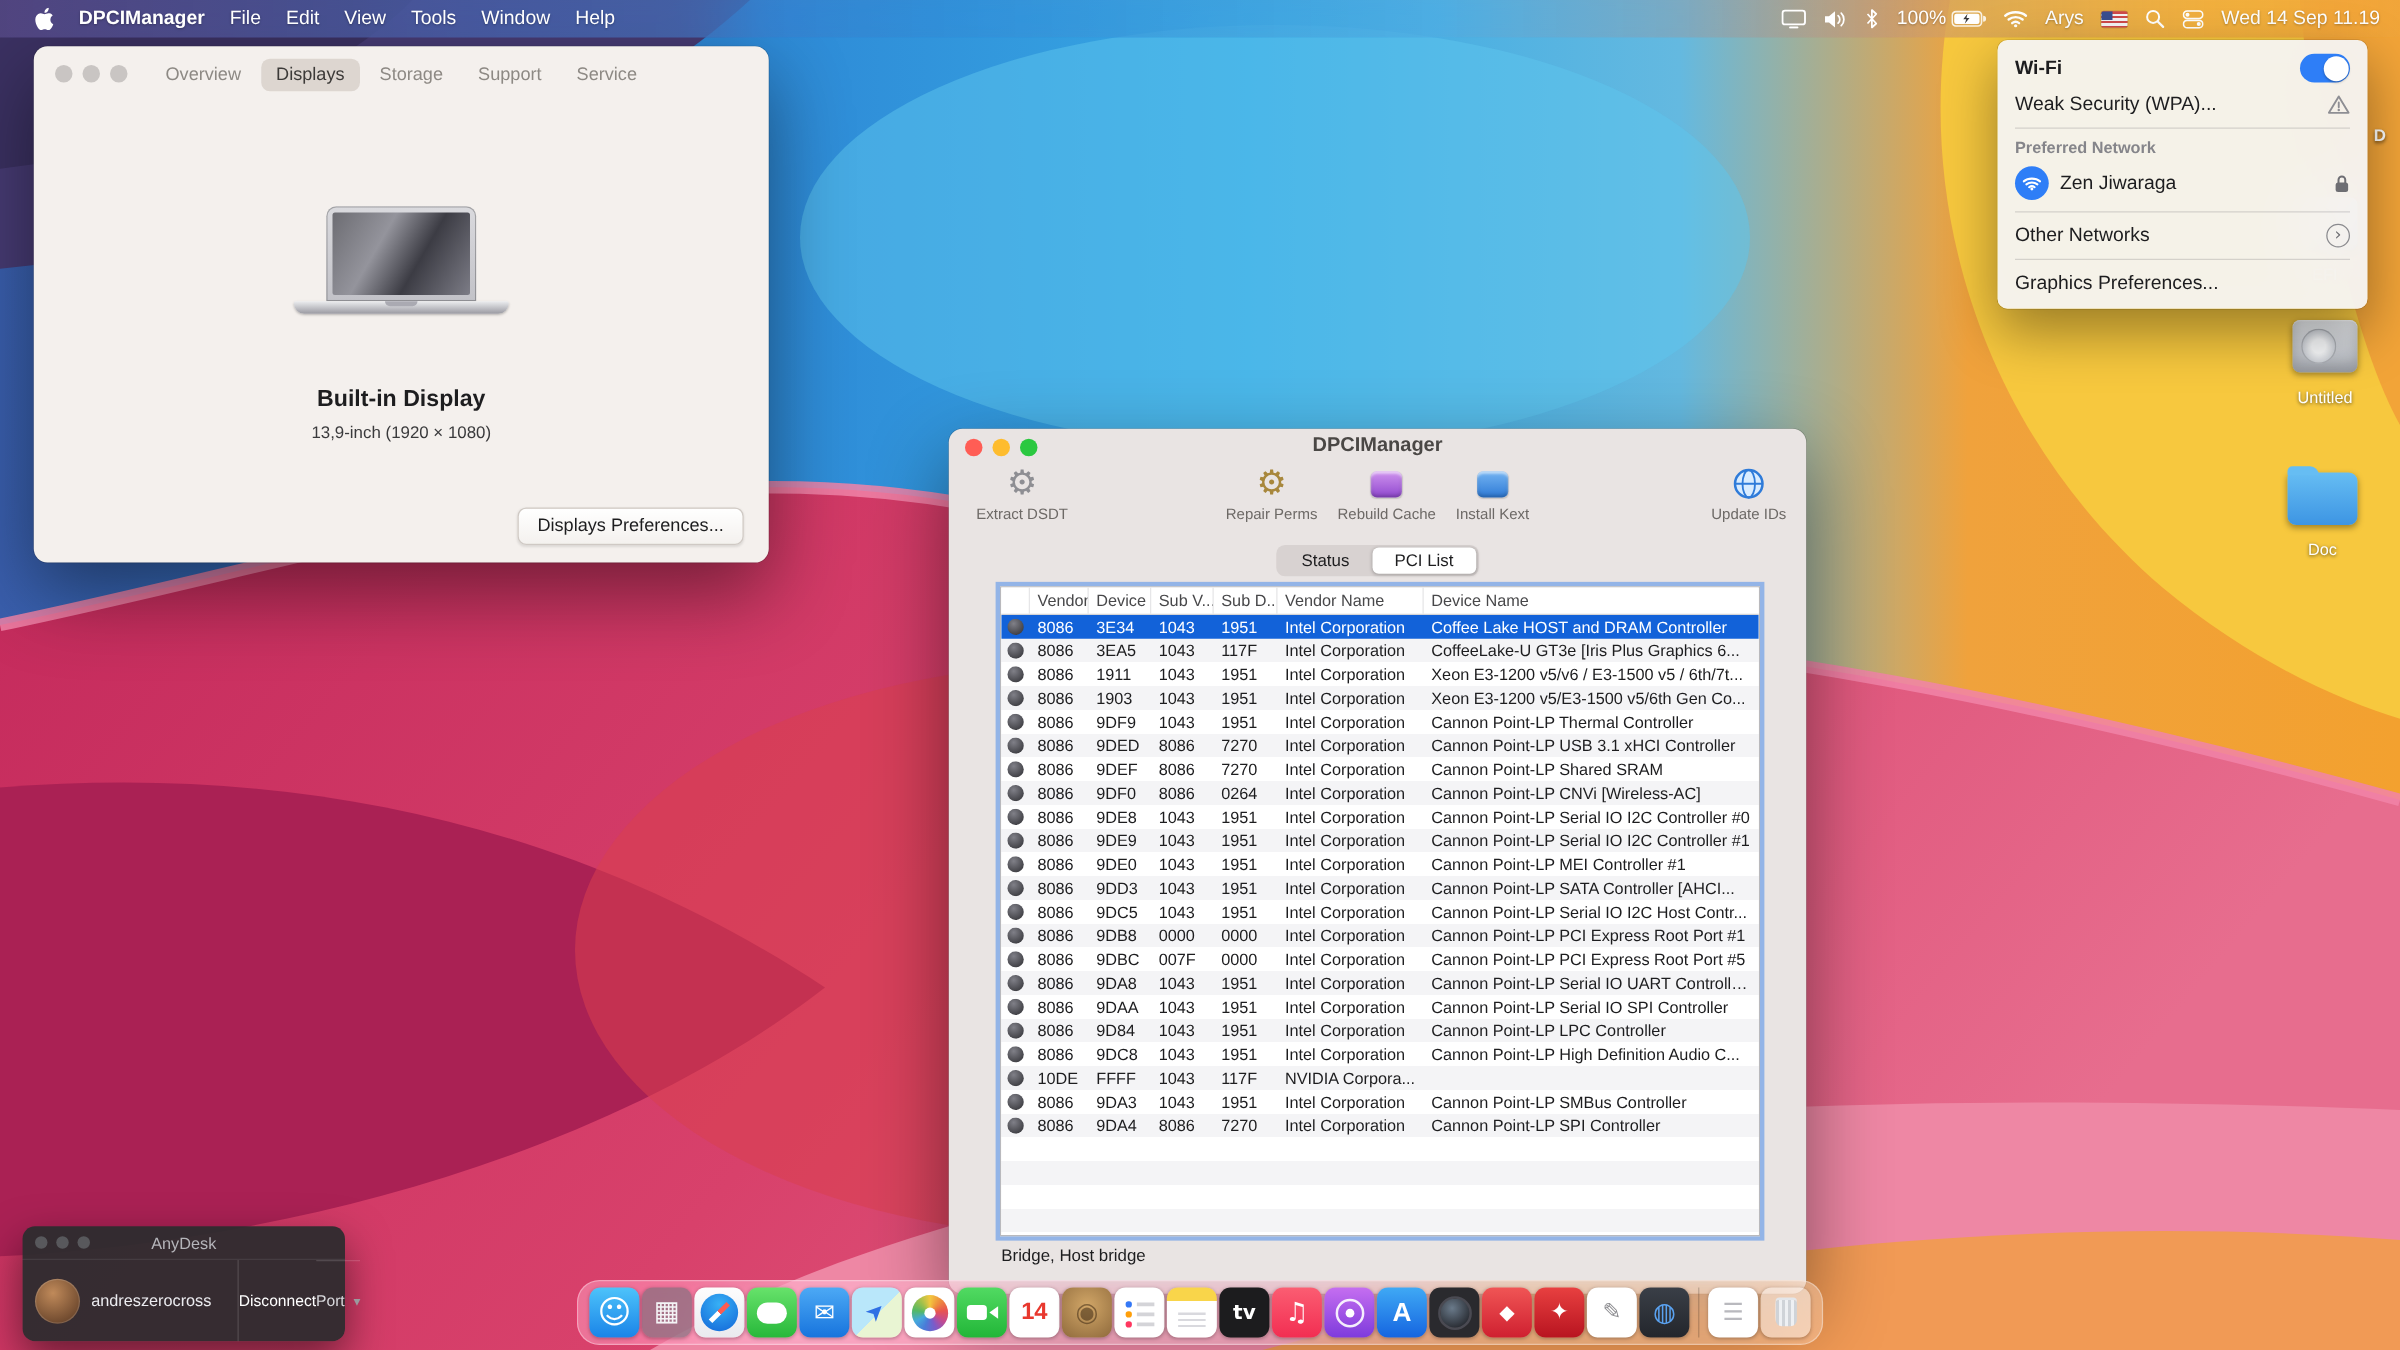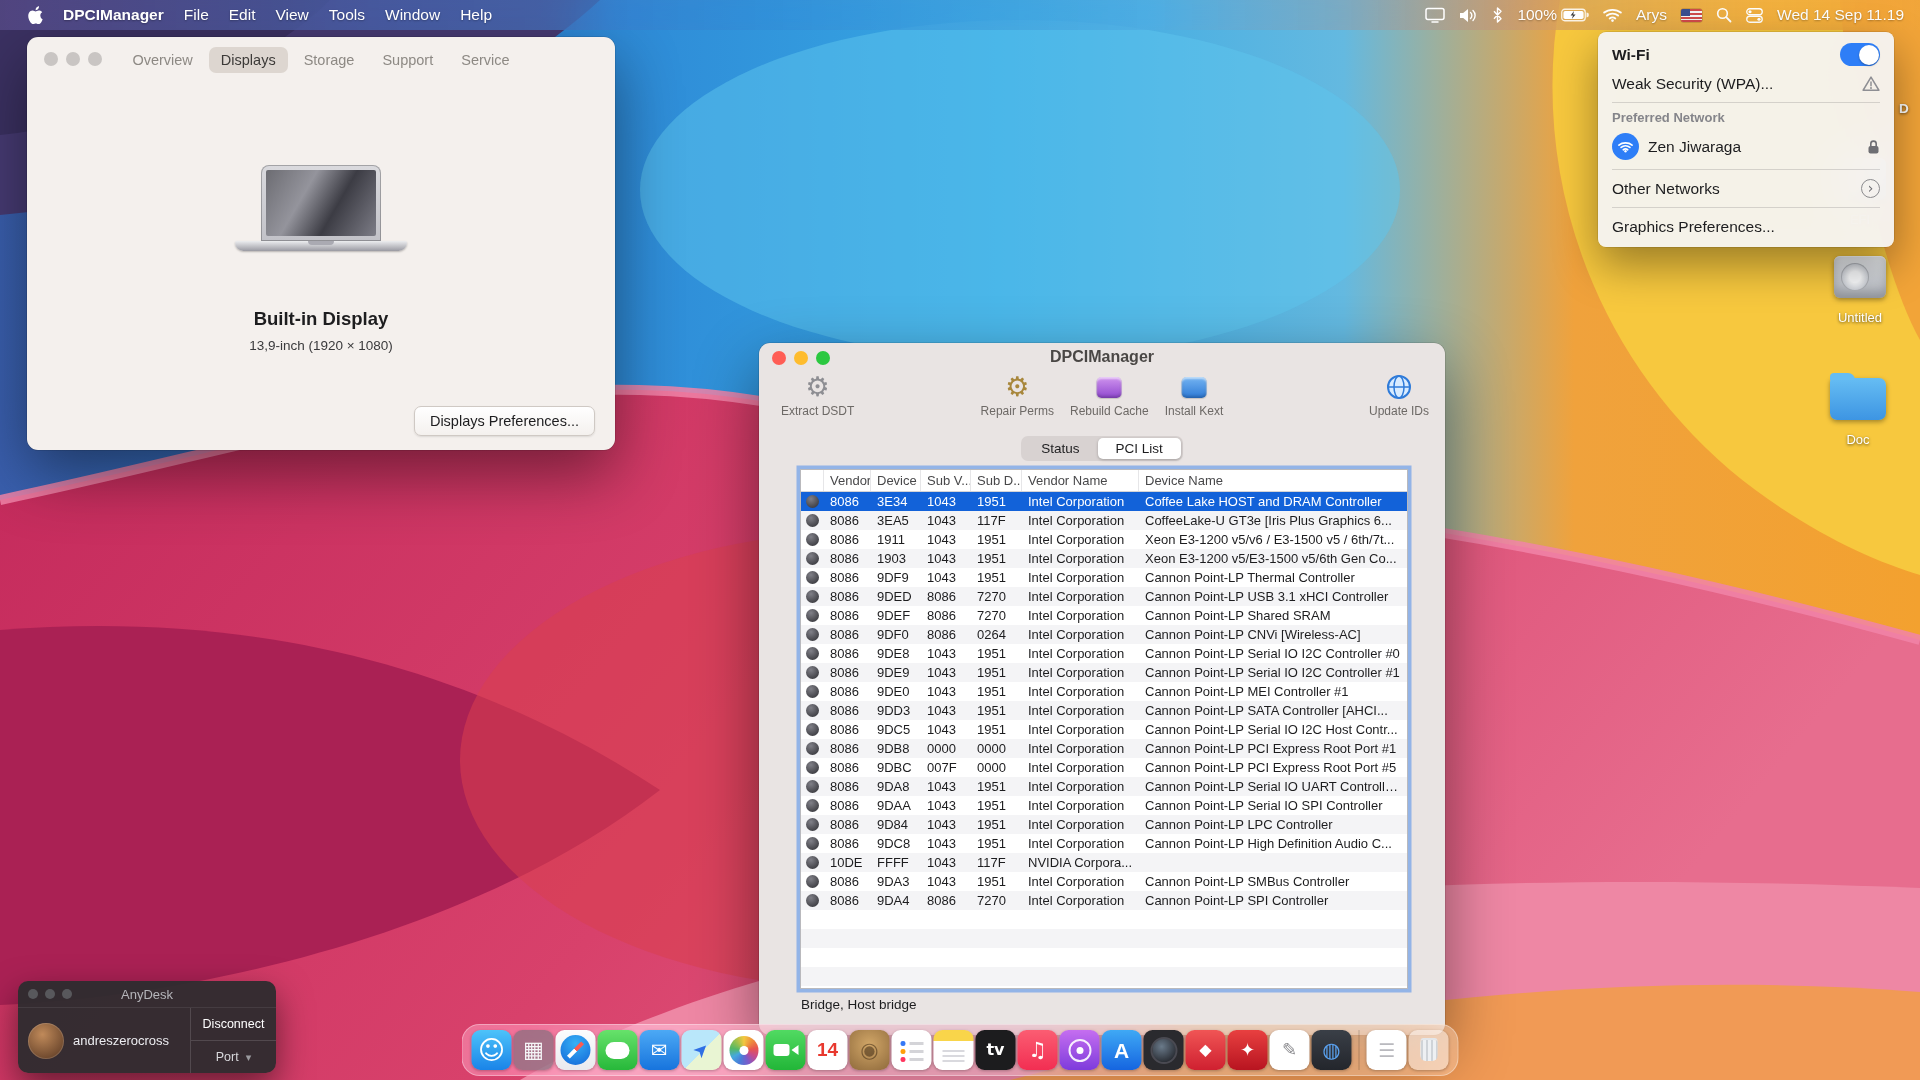--- a/index.html
+++ b/index.html
@@ -101,21 +101,21 @@
     background:rgba(44,44,46,.94); border-radius:10px; box-shadow:0 14px 34px rgba(0,0,0,.5); color:#fff; }
   .ad-titlebar { height:26px; display:flex; align-items:center; justify-content:center; position:relative; }
   .ad-dots { position:absolute; left:10px; display:flex; gap:7px; }
   .ad-dot { width:10px; height:10px; border-radius:50%; background:#58585c; }
   .ad-title { color:#b5b5ba; font-size:13px; }
   .ad-body { display:flex; height:calc(100% - 26px); border-top:1px solid rgba(255,255,255,.08); }
   .ad-left { flex:1; display:flex; align-items:center; gap:9px; padding:0 10px; }
   .ad-avatar { width:36px; height:36px; border-radius:50%; flex:none;
     background:radial-gradient(circle at 40% 32%,#c08a5a,#53331f); box-shadow:inset 0 0 0 1px rgba(255,255,255,.15); }
   .ad-name { font-size:13px; color:#ececf0; }
-  .ad-right { width:86px; border-left:1px solid rgba(255,255,255,.14); display:flex; flex-direction:column; }
+  .ad-right { width:86px; border-left:1px solid rgba(255,255,255,.14); display:flex; flex-direction:row; }
   .ad-disconnect { flex:1; display:flex; align-items:center; justify-content:center; font-size:12.5px; }
   .ad-more { flex:1; display:flex; align-items:center; justify-content:center; gap:7px;
     border-top:1px solid rgba(255,255,255,.14); font-size:12.5px; color:#d8d8dc; }
   .ad-chevron { font-size:11px; color:#9a9a9e; }
 
   
   .dock { position:absolute; left:50%; transform:translateX(-50%); bottom:4px; z-index:40;
     display:flex; align-items:center; gap:2px; padding:5px 9px; height:52px;
     background:rgba(252,252,254,.3); border:1px solid rgba(255,255,255,.35); border-radius:18px;
     backdrop-filter:blur(26px) saturate(1.6); }

